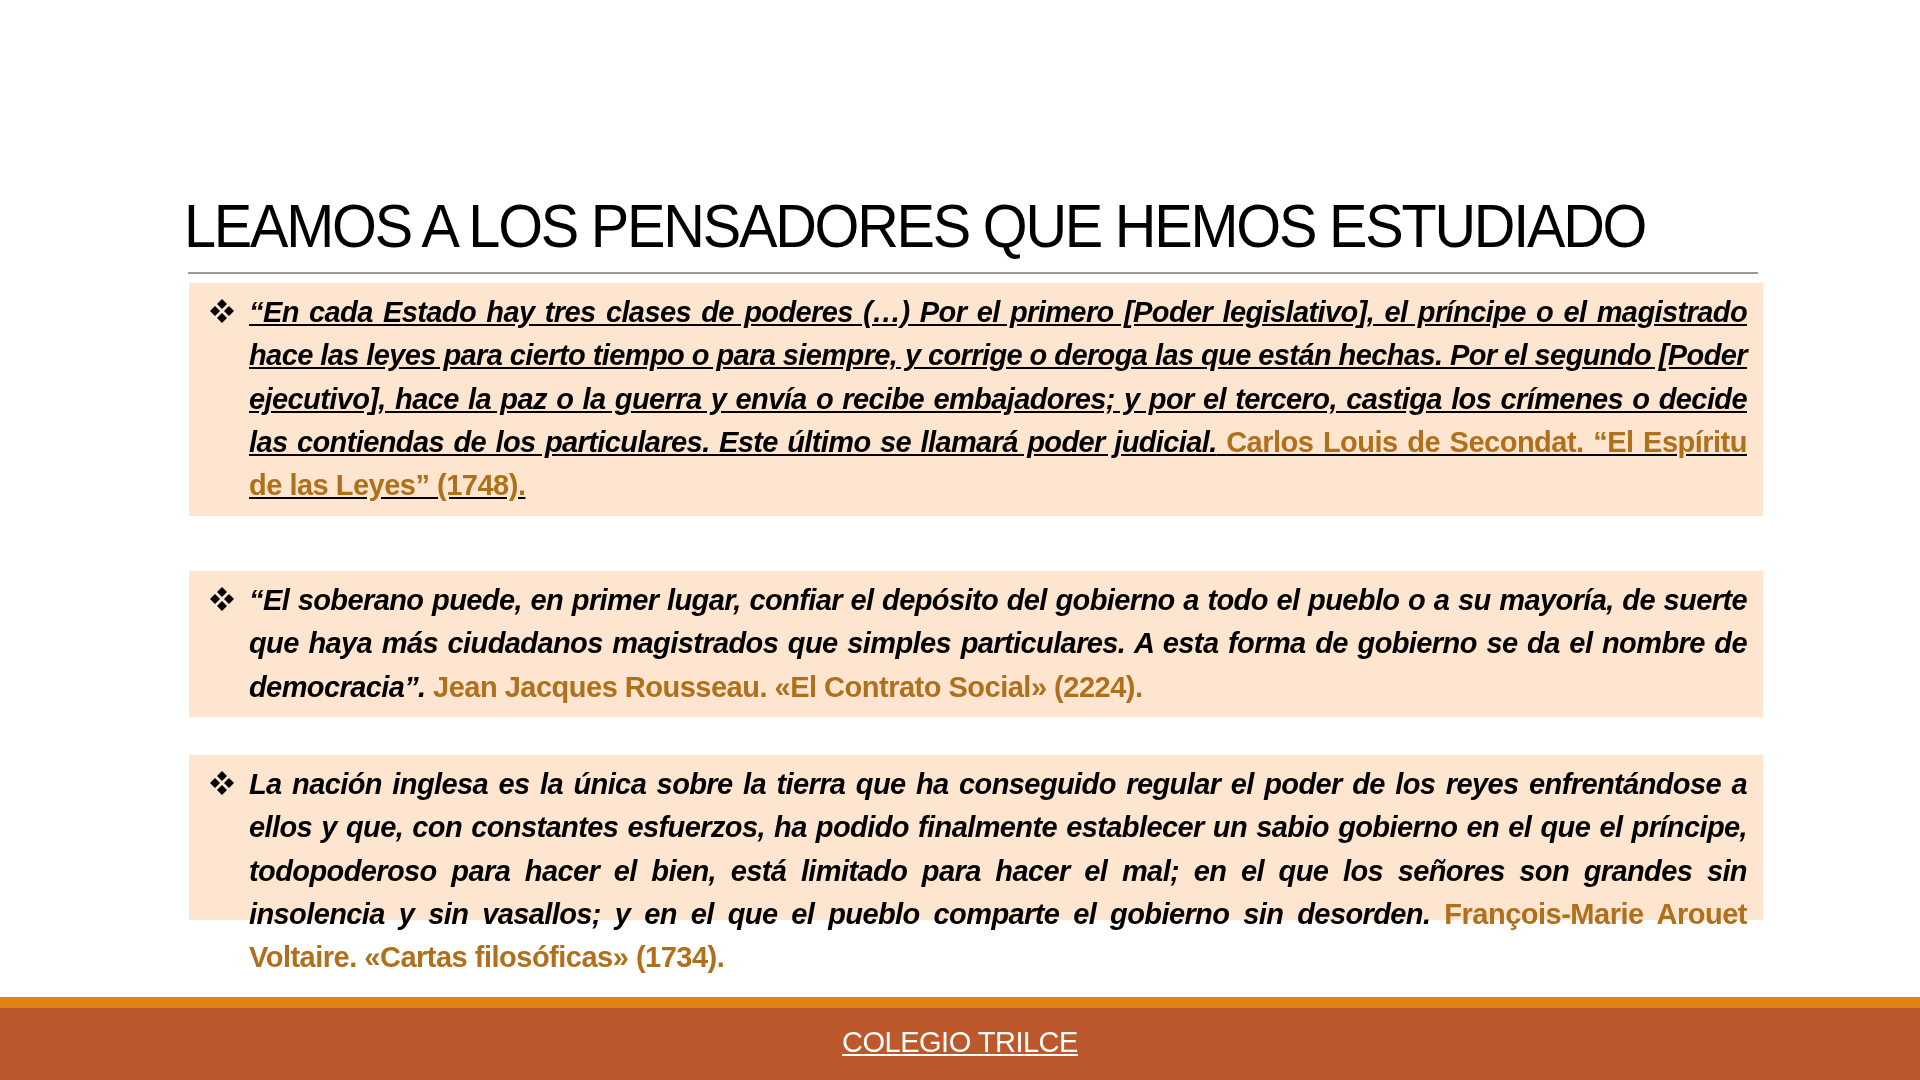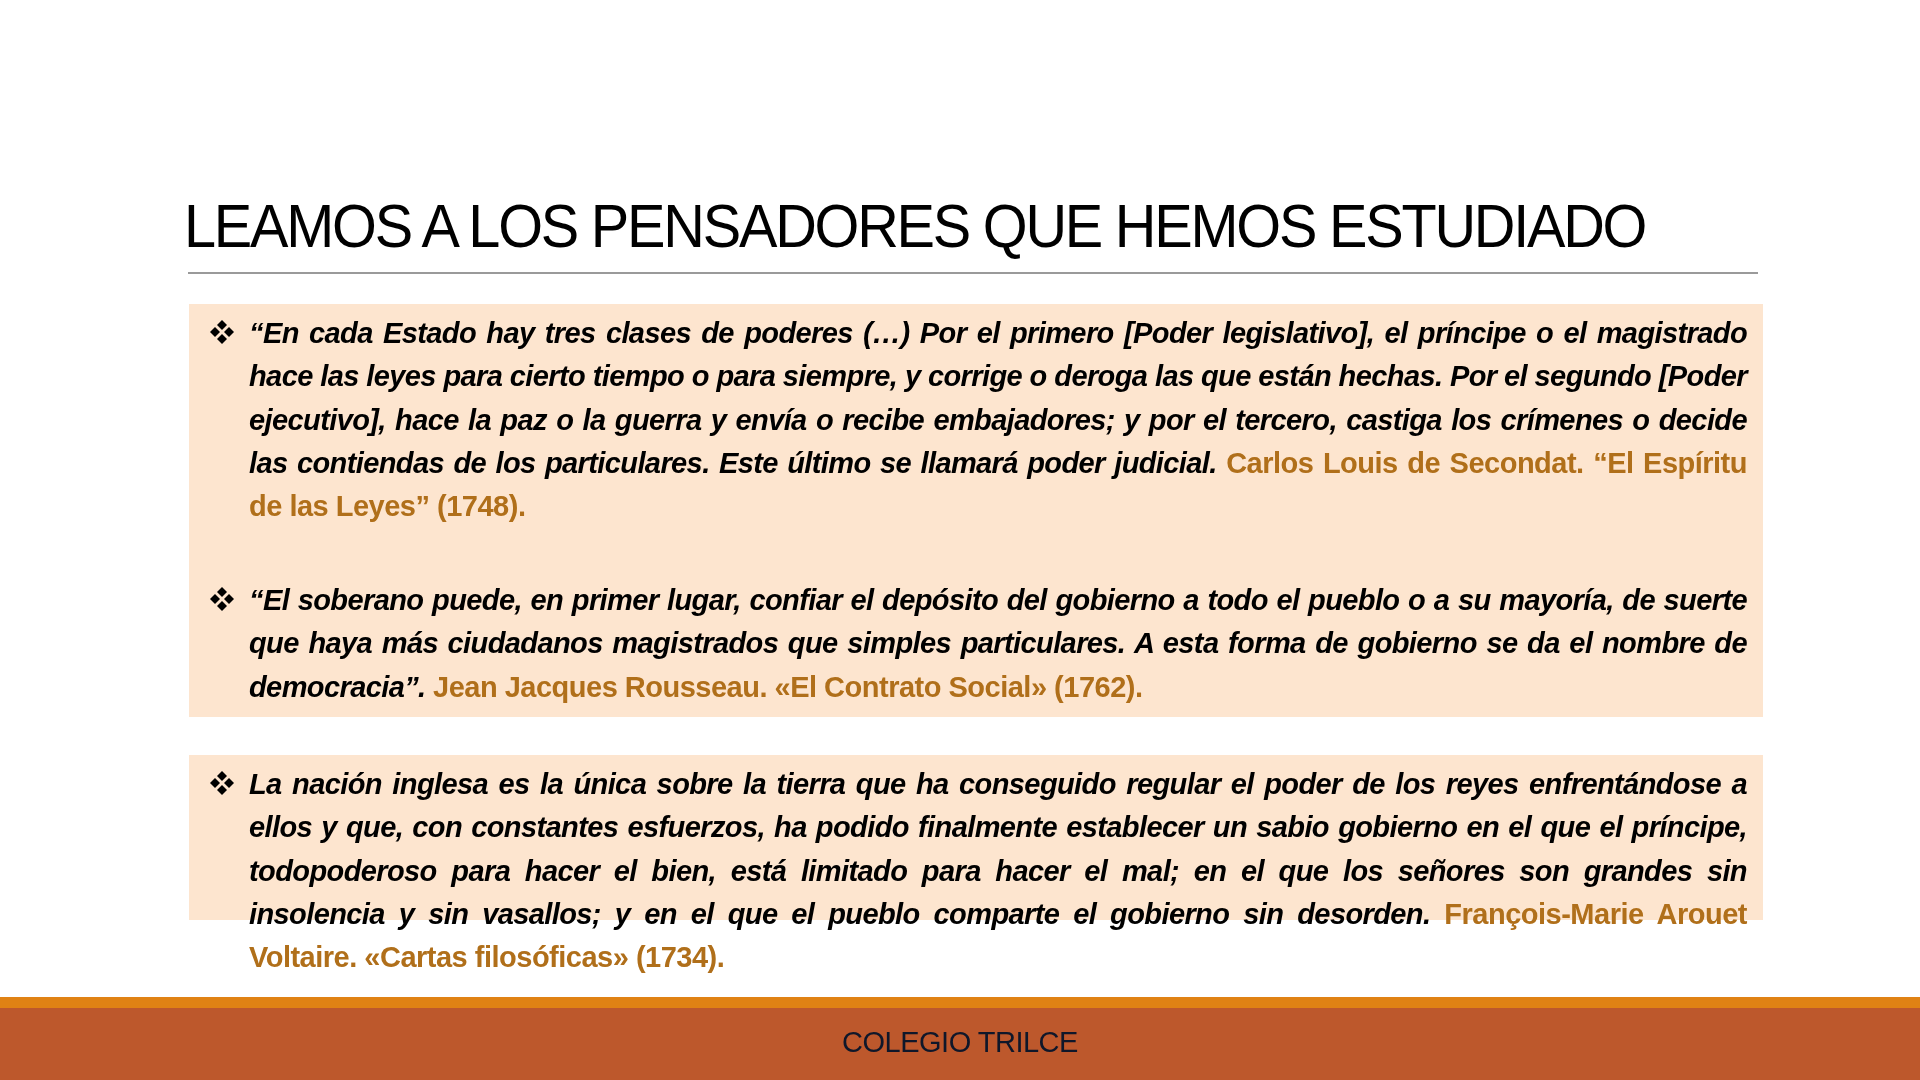--- a/index.html
+++ b/index.html
@@ -30,21 +30,21 @@
       background: #9a9a9a;
     }
 
     .quote-box {
       position: absolute;
       left: 189px;
       width: 1574px;
       background: #fde5cf;
       padding: 8px 16px 0 60px;
     }
-    .quote-box.q1 { top: 304px; height: 285px; }
+    .quote-box.q1 { top: 283px; height: 233px; text-decoration: underline; }
     .quote-box.q2 { top: 571px; height: 146px; }
     .quote-box.q3 { top: 755px; height: 165px; }
 
     .bullet {
       position: absolute;
       left: 20px;
       top: 15px;
       width: 26px;
       height: 26px;
     }
@@ -81,23 +81,24 @@
       width: 1920px;
       height: 72px;
       background: #bd582c;
       display: flex;
       align-items: center;
       justify-content: center;
     }
     .footer-text {
       font-family: "Liberation Sans", sans-serif;
       font-size: 29px;
-      color: #0f172a;
+      color: #ffffff;
       letter-spacing: -0.5px;
       margin-top: -4px;
+      text-decoration: underline;
     }
   </style>
 </head>
 <body>
 
 <div class="title">LEAMOS A LOS PENSADORES QUE HEMOS ESTUDIADO</div>
 <div class="divider"></div>
 
 <div class="quote-box q1">
   <span class="bullet">
@@ -113,21 +114,21 @@
 
 <div class="quote-box q2">
   <span class="bullet">
     <svg width="26" height="26" viewBox="0 0 26 26">
       <polygon points="13,1 18,6 13,11 8,6" fill="#000"></polygon>
       <polygon points="6,8 11,13 6,18 1,13" fill="#000"></polygon>
       <polygon points="20,8 25,13 20,18 15,13" fill="#000"></polygon>
       <polygon points="13,15 18,20 13,25 8,20" fill="#000"></polygon>
     </svg>
   </span>
-  <p class="quote-text"><span>“El soberano puede, en primer lugar, confiar el depósito del gobierno a todo el pueblo o a su mayoría, de suerte que haya más ciudadanos magistrados que simples particulares. A esta forma de gobierno se da el nombre de democracia”.</span> <span class="citation">Jean Jacques Rousseau. «El Contrato Social» (1762).</span></p>
+  <p class="quote-text"><span>“El soberano puede, en primer lugar, confiar el depósito del gobierno a todo el pueblo o a su mayoría, de suerte que haya más ciudadanos magistrados que simples particulares. A esta forma de gobierno se da el nombre de democracia”.</span> <span class="citation">Jean Jacques Rousseau. «El Contrato Social» (2224).</span></p>
 </div>
 
 <div class="quote-box q3">
   <span class="bullet">
     <svg width="26" height="26" viewBox="0 0 26 26">
       <polygon points="13,1 18,6 13,11 8,6" fill="#000"></polygon>
       <polygon points="6,8 11,13 6,18 1,13" fill="#000"></polygon>
       <polygon points="20,8 25,13 20,18 15,13" fill="#000"></polygon>
       <polygon points="13,15 18,20 13,25 8,20" fill="#000"></polygon>
     </svg>

